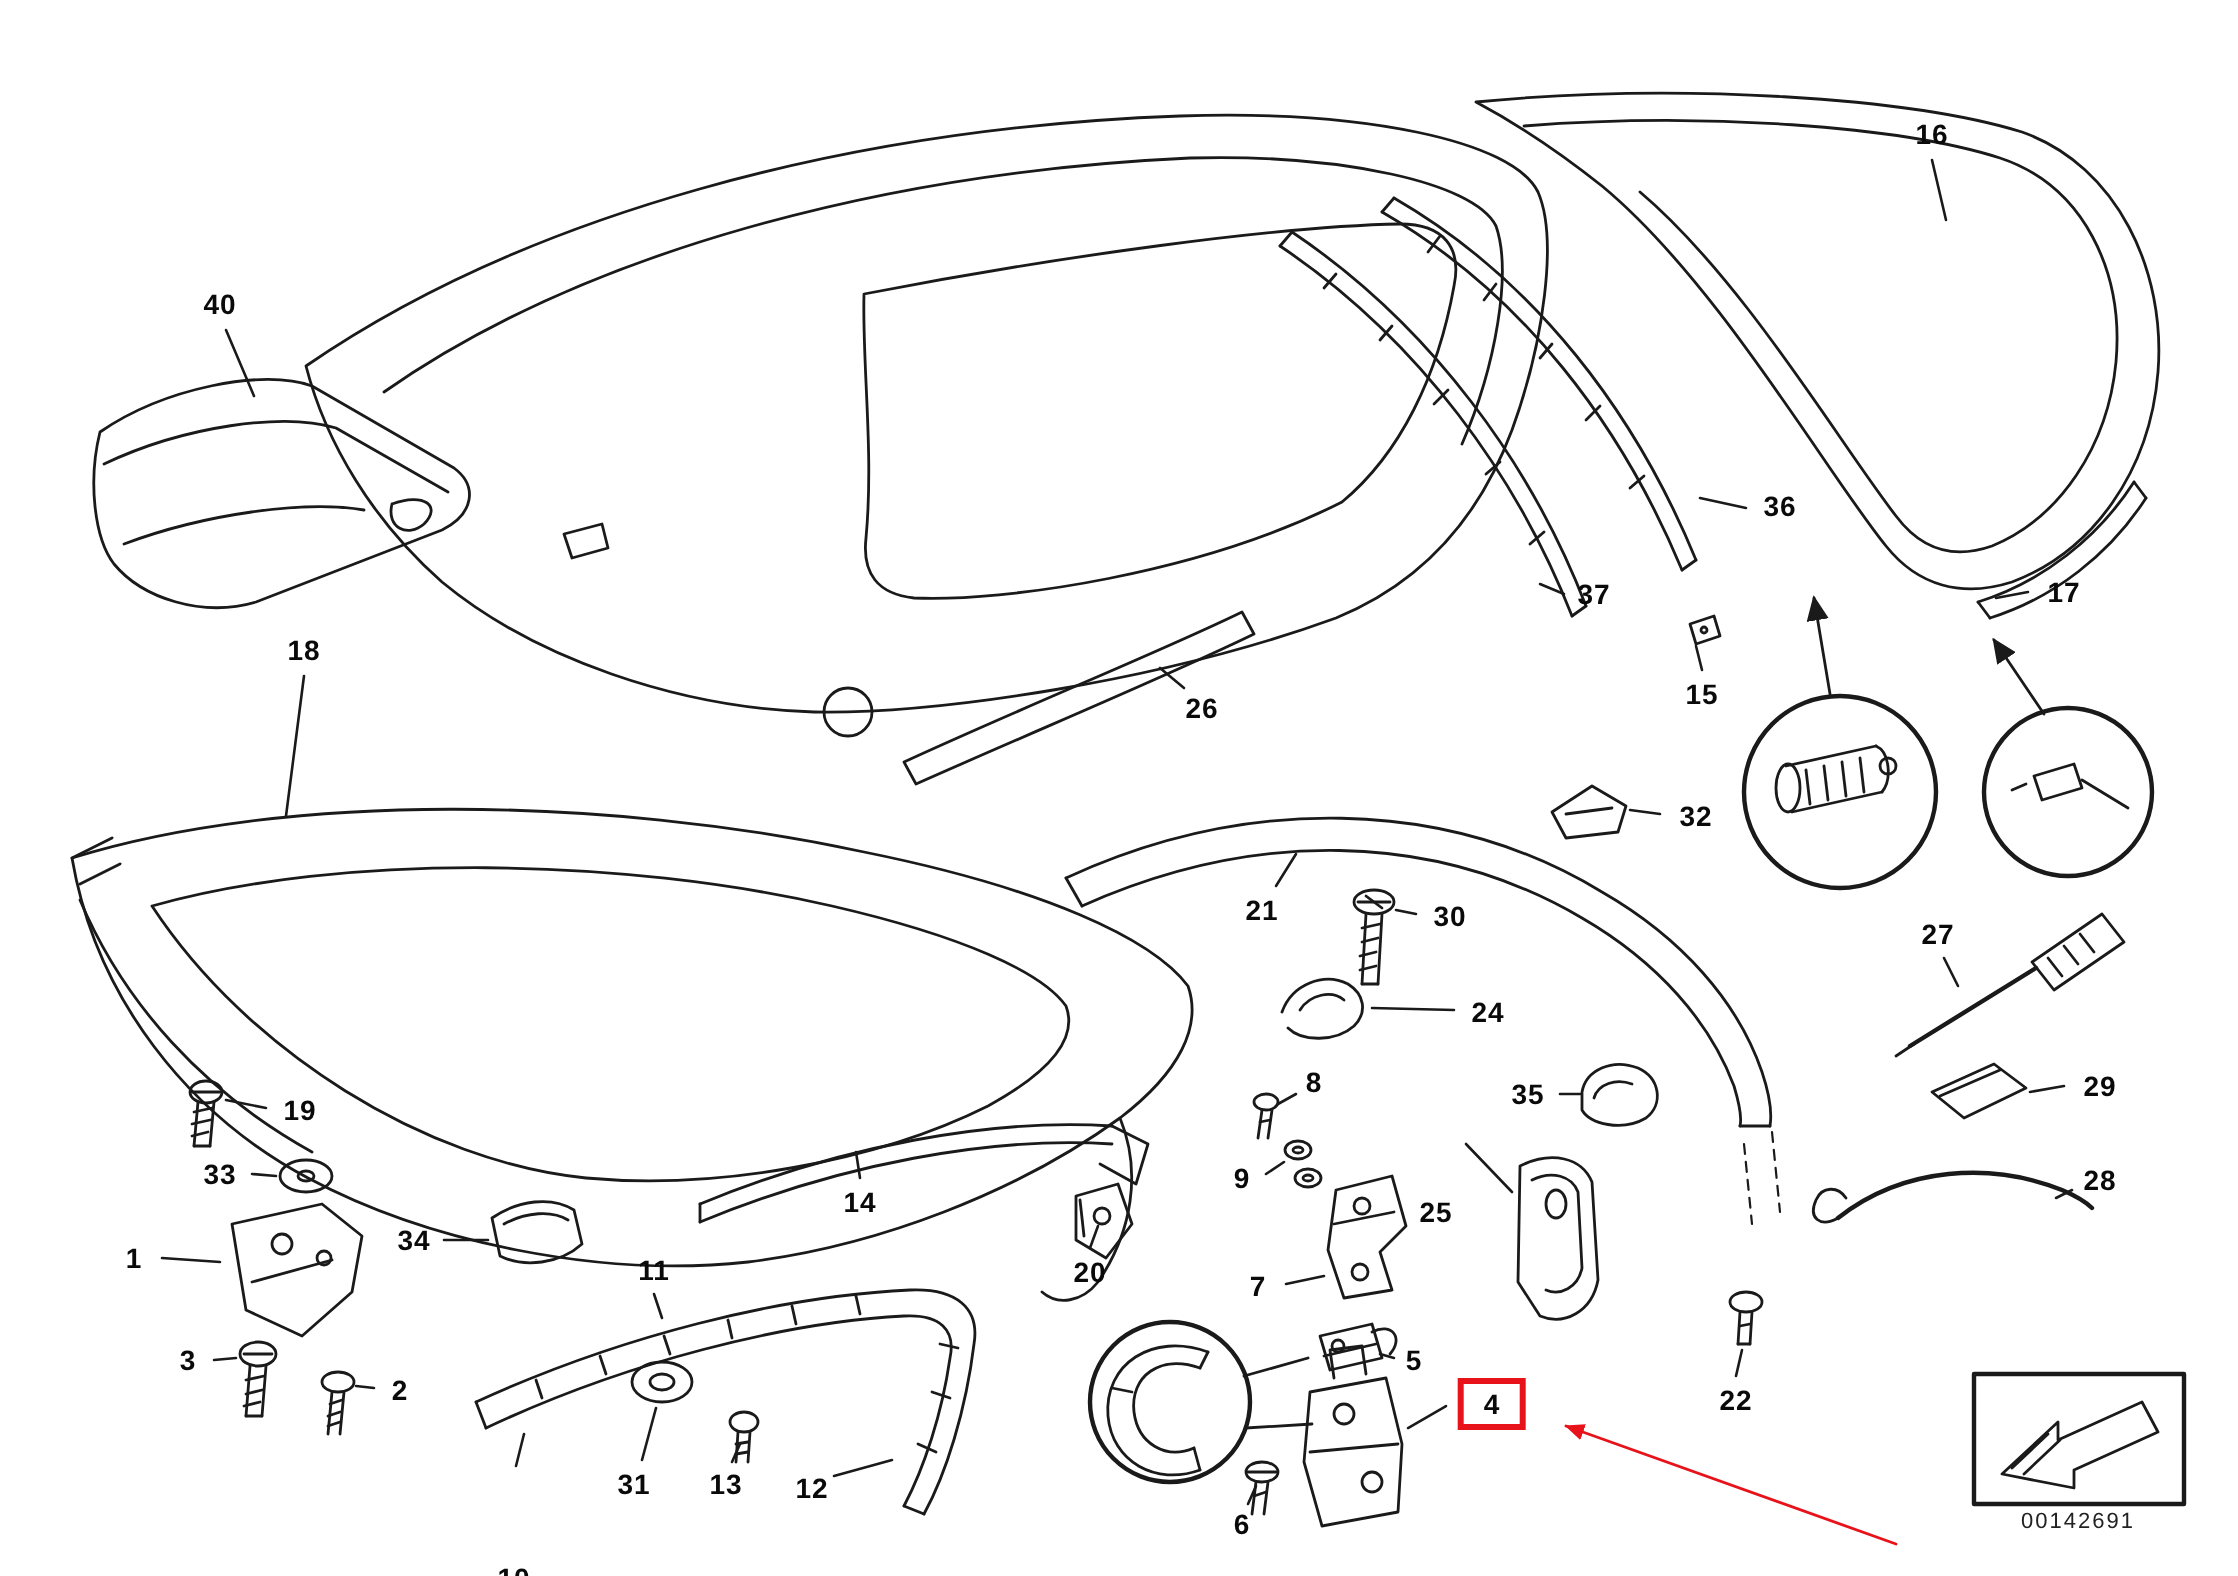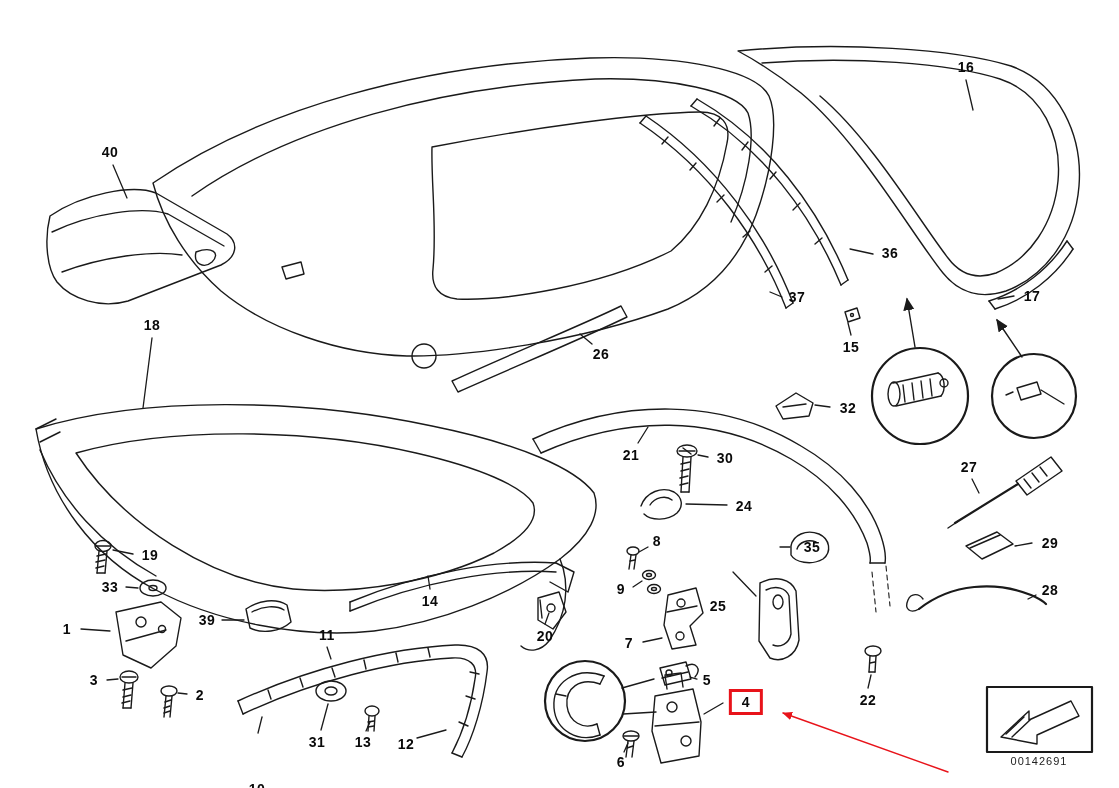--- a/index.html
+++ b/index.html
@@ -404,23 +404,23 @@
       <span class="callout" style="left: 725px; top: 458px;">30</span>
       <span class="callout" style="left: 744px; top: 506px;">24</span>
       <span class="callout" style="left: 969px; top: 467px;">27</span>
       <span class="callout" style="left: 1050px; top: 543px;">29</span>
       <span class="callout" style="left: 1050px; top: 590px;">28</span>
       <span class="callout" style="left: 150px; top: 555px;">19</span>
       <span class="callout" style="left: 110px; top: 587px;">33</span>
       <span class="callout" style="left: 657px; top: 541px;">8</span>
       <span class="callout" style="left: 621px; top: 589px;">9</span>
       <span class="callout" style="left: 718px; top: 570px; margin-top: 36px;">25</span>
-      <span class="callout" style="left: 764px; top: 547px; margin-left: 48px;">35</span>
+      <span class="callout" style="left: 764px; top: 547px;">35</span>
       <span class="callout" style="left: 67px; top: 629px;">1</span>
-      <span class="callout" style="left: 207px; top: 620px;">39</span>
+      <span class="callout" style="left: 207px; top: 620px;">34</span>
       <span class="callout" style="left: 430px; top: 601px;">14</span>
       <span class="callout" style="left: 545px; top: 636px;">20</span>
       <span class="callout" style="left: 629px; top: 643px;">7</span>
       <span class="callout" style="left: 707px; top: 680px;">5</span>
       <span class="callout highlight" style="left: 746px; top: 702px;">4</span>
       <span class="callout" style="left: 94px; top: 680px;">3</span>
       <span class="callout" style="left: 200px; top: 695px;">2</span>
       <span class="callout" style="left: 327px; top: 635px;">11</span>
       <span class="callout" style="left: 868px; top: 700px;">22</span>
       <span class="callout" style="left: 257px; top: 789px;">10</span>

